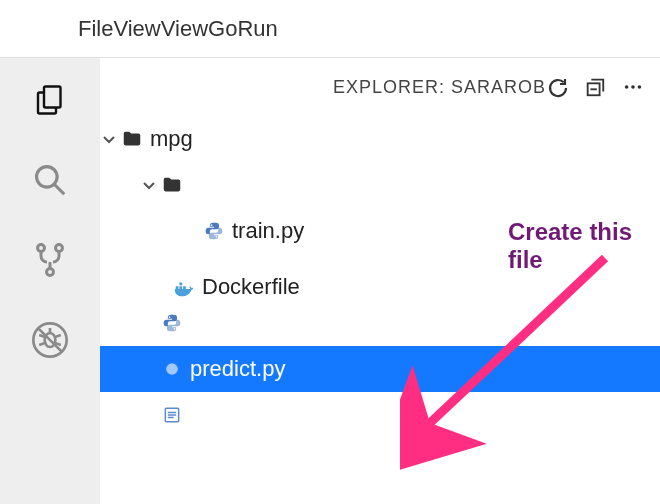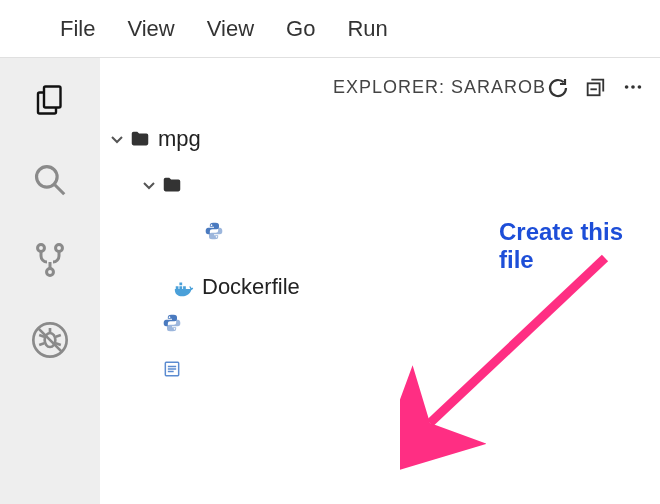--- a/index.html
+++ b/index.html
@@ -10,22 +10,21 @@
       height: 504px;
       overflow: hidden;
       position: relative;
     }
 
     
     .menubar {
       height: 58px;
       display: flex;
       align-items: center;
-      padding-left: 60px;
-      gap: 32px;
+      padding-left: 78px;
       border-bottom: 1px solid #e0e0e0;
       font-size: 22px;
       color: #333;
     }
     .menubar .menu-item { cursor: pointer; }
 
     
     .main {
       display: flex;
       height: calc(100% - 58px);
@@ -94,44 +93,44 @@
       display: inline-flex;
       justify-content: center;
     }
     .row .ficon {
       width: 28px;
       display: inline-flex;
       justify-content: center;
       margin-right: 4px;
     }
     .row .label { color: #222; }
-    .d0 { padding-left: 8px; }
+    .d0 { padding-left: 0; }
     .d1 { padding-left: 40px; }
     .d2 { padding-left: 70px; align-items: flex-end; }
     .d3 { padding-left: 100px; }
 
     .selected {
       background: #1479ff;
     }
     .selected .label { color: #fff; }
     .selected .ficon { color: rgba(255,255,255,0.6); }
 
     .folder-icon { color: #333; }
     .py-icon { color: #4a7abf; }
     .docker-icon { color: #4aa0d9; }
     .txt-icon { color: #5b8bd0; }
 
     
     .annotation {
       position: absolute;
       top: 160px;
-      left: 399px;
+      left: 408px;
       font-size: 24px;
       font-weight: 700;
-      color: #1d4ed8;
+      color: #701a75;
       text-shadow: 0 0 2px #fff, 0 0 2px #fff;
       pointer-events: none;
     }
     .arrow {
       position: absolute;
       top: 170px;
       left: 300px;
       width: 240px;
       height: 250px;
       pointer-events: none;
@@ -241,20 +240,21 @@
         </span>
       </div>
 
       <div class="row d3">
         <span class="ficon py-icon">
           <svg viewBox="0 0 24 24" width="20" height="20" fill="currentColor">
               <path d="M11 2c-3 0-4 1-4 3v2h5v1H5c-2 0-3 1.5-3 4s1 4 3 4h2v-3c0-2 1-3 3-3h5c2 0 3-1 3-3V5c0-2-1-3-4-3zm-2 2a1 1 0 1 1 0 2 1 1 0 0 1 0-2z"></path>
               <path d="M13 22c3 0 4-1 4-3v-2h-5v-1h7c2 0 3-1.5 3-4s-1-4-3-4h-2v3c0 2-1 3-3 3H9c-2 0-3 1-3 3v2c0 2 1 3 4 3zm2-2a1 1 0 1 1 0-2 1 1 0 0 1 0 2z" opacity="0.55"></path>
             </svg>
         </span>
+        <span class="label">train.py</span>
       </div>
 
       <div class="row d2">
         <span class="ficon docker-icon">
           <svg viewBox="0 0 24 24" width="22" height="22" fill="currentColor">
               <path d="M3 12h3v-3H3zm4 0h3v-3H7zm4 0h3v-3h-3zm-4-4h3V5H7zm-5 5c0 4 3 7 8 7 6 0 9-4 10-7 1 0 2-1 2-2-1-1-2 0-2 0 0-2-2-2-2-2 0 2 1 3 1 3H2z"></path>
             </svg>
         </span>
         <span class="label">Dockerfile</span>
       </div>
@@ -262,20 +262,29 @@
       <div class="row d1">
         <span class="twisty"></span>
         <span class="ficon py-icon">
           <svg viewBox="0 0 24 24" width="20" height="20" fill="currentColor">
               <path d="M11 2c-3 0-4 1-4 3v2h5v1H5c-2 0-3 1.5-3 4s1 4 3 4h2v-3c0-2 1-3 3-3h5c2 0 3-1 3-3V5c0-2-1-3-4-3zm-2 2a1 1 0 1 1 0 2 1 1 0 0 1 0-2z"></path>
               <path d="M13 22c3 0 4-1 4-3v-2h-5v-1h7c2 0 3-1.5 3-4s-1-4-3-4h-2v3c0 2-1 3-3 3H9c-2 0-3 1-3 3v2c0 2 1 3 4 3zm2-2a1 1 0 1 1 0-2 1 1 0 0 1 0 2z" opacity="0.55"></path>
             </svg>
         </span>
       </div>
 
+      <div class="row d1 selected">
+        <span class="twisty"></span>
+        <span class="ficon">
+          <svg viewBox="0 0 24 24" width="20" height="20" fill="currentColor">
+              <circle cx="12" cy="12" r="7"></circle>
+            </svg>
+        </span>
+        <span class="label">predict.py</span>
+      </div>
 
       <div class="row d1">
         <span class="twisty"></span>
         <span class="ficon txt-icon">
           <svg viewBox="0 0 24 24" width="20" height="20" fill="none" stroke="currentColor" stroke-width="1.8">
               <rect x="4" y="4" width="16" height="16" rx="1"></rect>
               <line x1="7" y1="9" x2="17" y2="9"></line>
               <line x1="7" y1="12" x2="17" y2="12"></line>
               <line x1="7" y1="15" x2="14" y2="15"></line>
             </svg>

